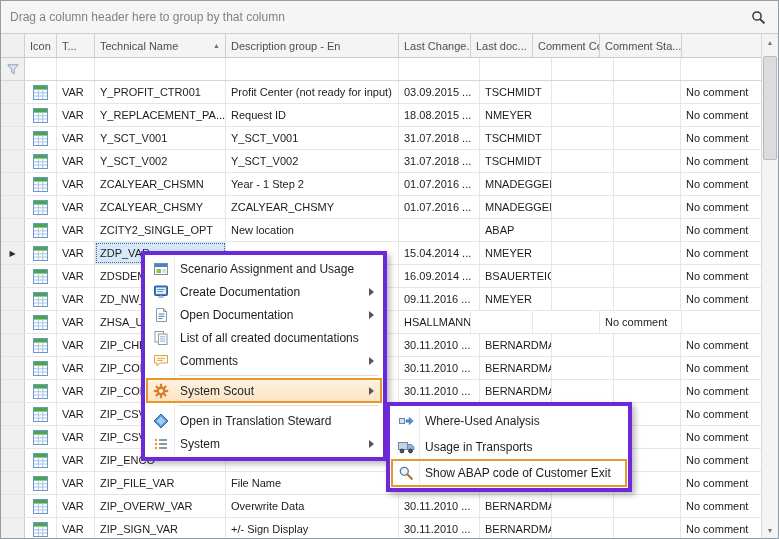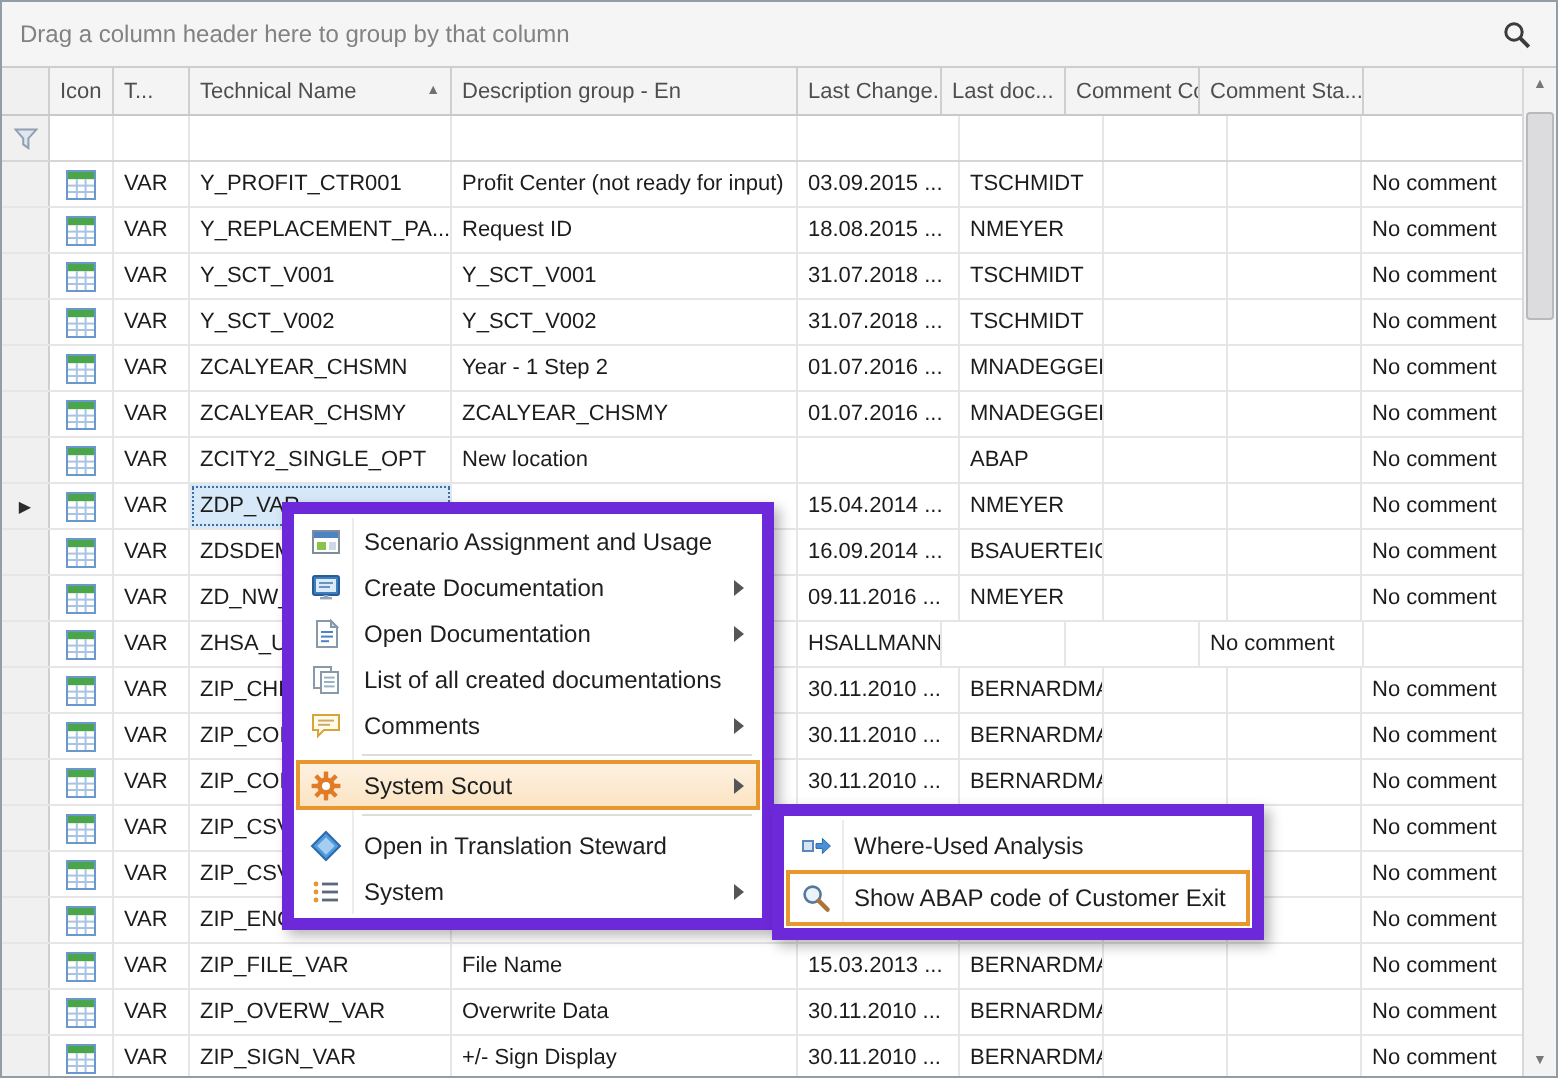--- a/index.html
+++ b/index.html
@@ -28,21 +28,21 @@
   .cell.col-icon{padding:0;display:flex;align-items:center;justify-content:center;}
   .row-arrow{font-size:8px;color:#2b2b2b;}
   .cell.focused{background:var(--sel-bg);outline:1px dotted #3a6ea5;outline-offset:-2px;}
 
   .vscroll{position:absolute;top:33px;right:0;bottom:0;width:17px;background:#f3f3f4;border-left:1px solid #d8d8d8;}
   .vs-btn{position:absolute;left:0;width:16px;height:16px;font-size:7px;color:#777;display:flex;align-items:center;justify-content:center;background:#f3f3f4;cursor:pointer;}
   .vs-up{top:0;}
   .vs-down{bottom:0;}
   .vs-thumb{position:absolute;left:1px;width:14px;top:22px;height:104px;background:#dcdcdf;border:1px solid #b9b9bd;border-radius:2px;cursor:pointer;}
 
-  .menu{position:absolute;background:#fff;border:6px solid #6d28d9;box-shadow:3px 3px 6px rgba(0,0,0,.28);padding:2px;z-index:30;}
+  .menu{position:absolute;background:#fff;border:4px solid #6d28d9;box-shadow:3px 3px 6px rgba(0,0,0,.28);padding:2px;z-index:30;}
   .menu::before{content:"";position:absolute;top:2px;bottom:2px;left:29px;width:1px;background:#ececec;}
   .context-menu{left:140px;top:250px;width:246px;}
   .submenu{left:385px;top:401px;width:246px;z-index:40;}
   .menu-item{position:relative;height:23px;display:flex;align-items:center;padding:0 7px 0 4px;font-size:12px;color:#1e1e1e;cursor:pointer;}
   .submenu .menu-item{height:26px;}
   .menu-item .icon{width:20px;height:18px;margin-right:9px;flex:none;display:flex;align-items:center;justify-content:center;}
   .mi-label{white-space:nowrap;}
   .mi-arrow{margin-left:auto;width:0;height:0;border-left:5px solid #555;border-top:4px solid transparent;border-bottom:4px solid transparent;}
   .menu-sep{height:1px;background:#dcdcdc;margin:3px 3px 3px 32px;}
   .menu-item.hovered{background:linear-gradient(#fdf2e2,var(--hover-bg));}
@@ -686,20 +686,31 @@
   <div class="menu submenu" id="subMenu">
       <div class="menu-item">
         <span class="icon">
           <svg width="16" height="16" viewBox="0 0 16 16">
             <rect x="1.5" y="5.5" width="5" height="5" fill="#d7e5f2" stroke="#5b87b8"></rect>
             <path d="M8 6.8 h3.2 v-2.6 l4 3.8 -4 3.8 v-2.6 h-3.2 z" fill="#4a90d9" stroke="#2c6aa8" stroke-width="0.5"></path>
           </svg>
         </span>
         <span class="mi-label">Where-Used Analysis</span>
       </div>
+      <div class="menu-item">
+        <span class="icon">
+          <svg width="17" height="14" viewBox="0 0 17 14">
+            <rect x="0.5" y="2.5" width="9" height="7" fill="#c3d5e4" stroke="#6a8aa8"></rect>
+            <path d="M9.5 4.5 h3.8 l2.7 2.6 v2.4 h-6.5 z" fill="#90b5d5" stroke="#6a8aa8"></path>
+            <circle cx="4" cy="11" r="1.9" fill="#46525e" stroke="#2f3a44"></circle>
+            <circle cx="12.5" cy="11" r="1.9" fill="#46525e" stroke="#2f3a44"></circle>
+          </svg>
+        </span>
+        <span class="mi-label">Usage in Transports</span>
+      </div>
       <div class="menu-item callout">
         <span class="icon">
           <svg width="16" height="16" viewBox="0 0 16 16">
             <circle cx="6.3" cy="6.3" r="4" fill="#eaf2fa" stroke="#56789a" stroke-width="1.3"></circle>
             <line x1="9.3" y1="9.3" x2="13.8" y2="13.8" stroke="#a8763a" stroke-width="2.2" stroke-linecap="round"></line>
           </svg>
         </span>
         <span class="mi-label">Show ABAP code of Customer Exit</span>
       </div>
     </div>

